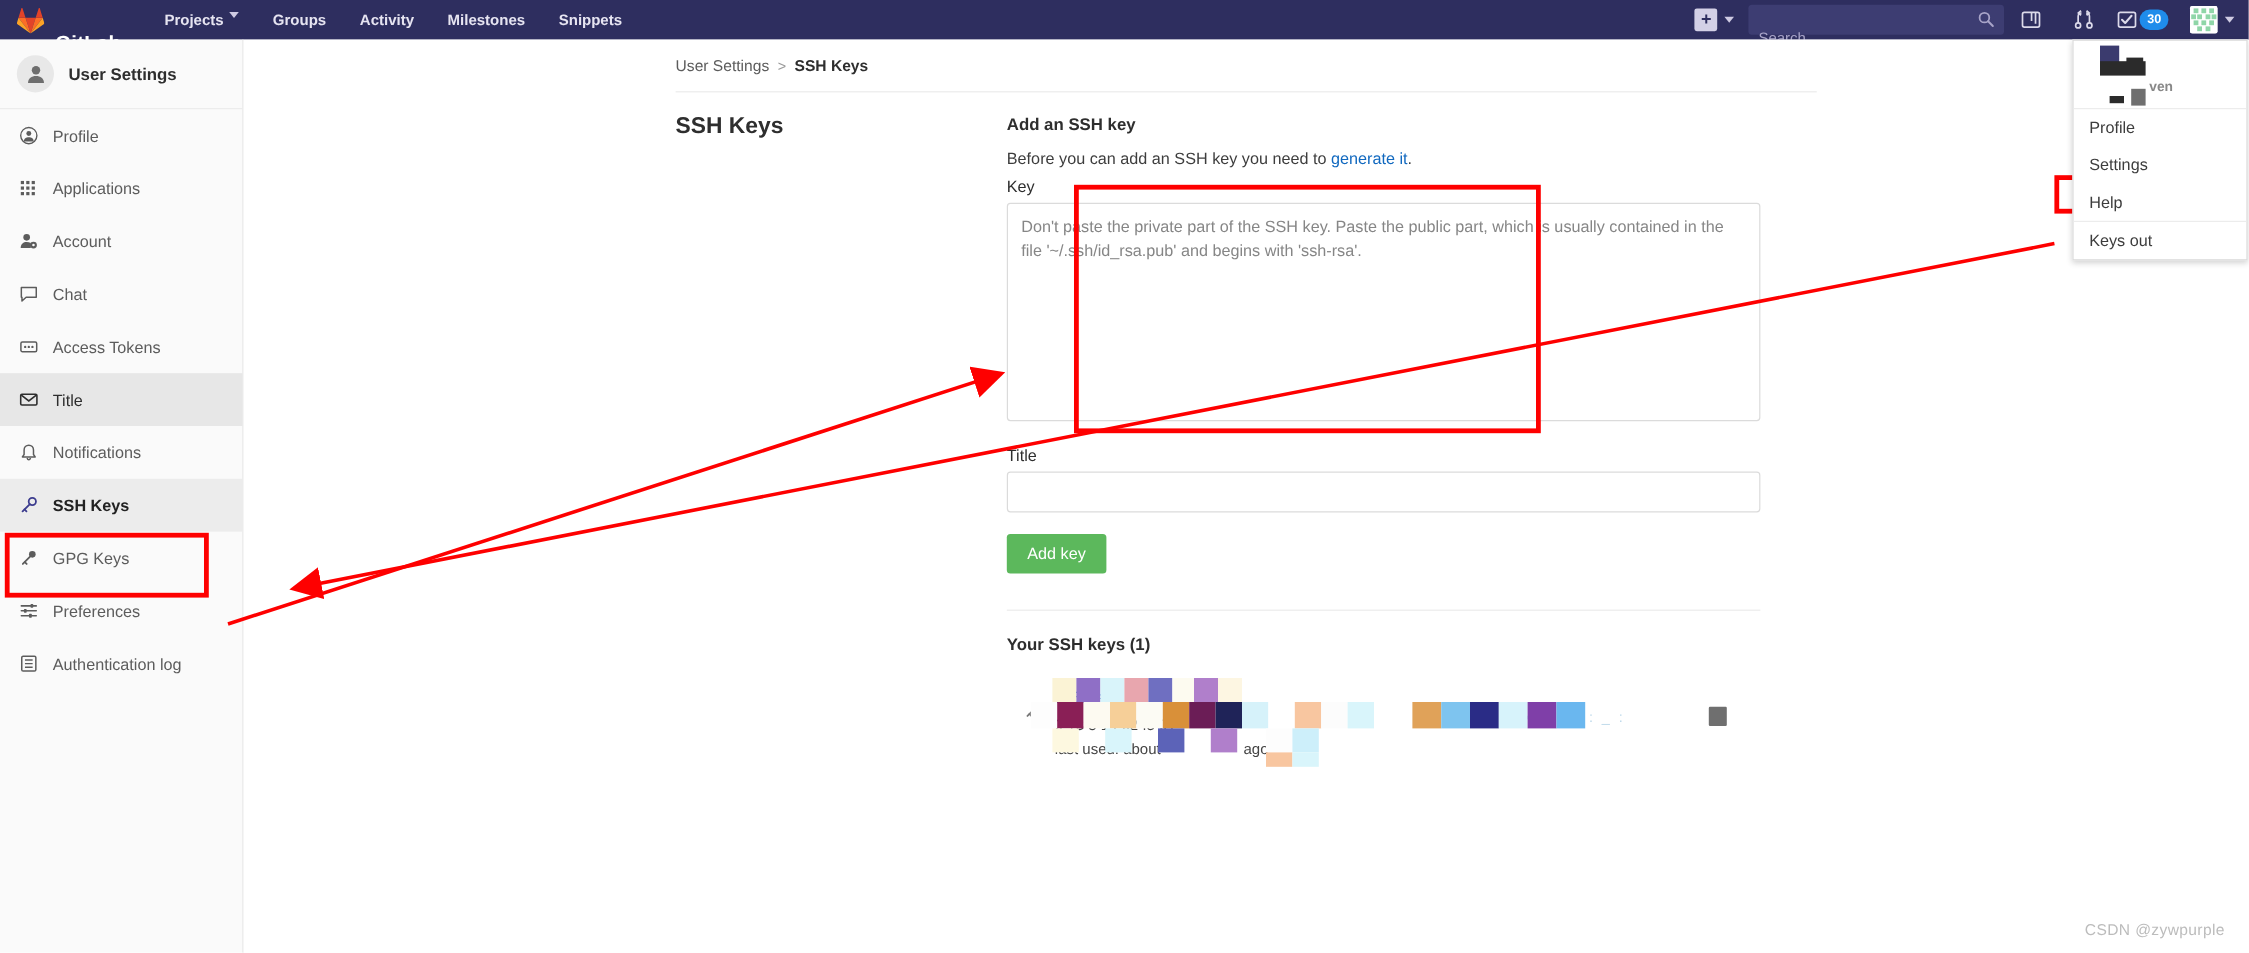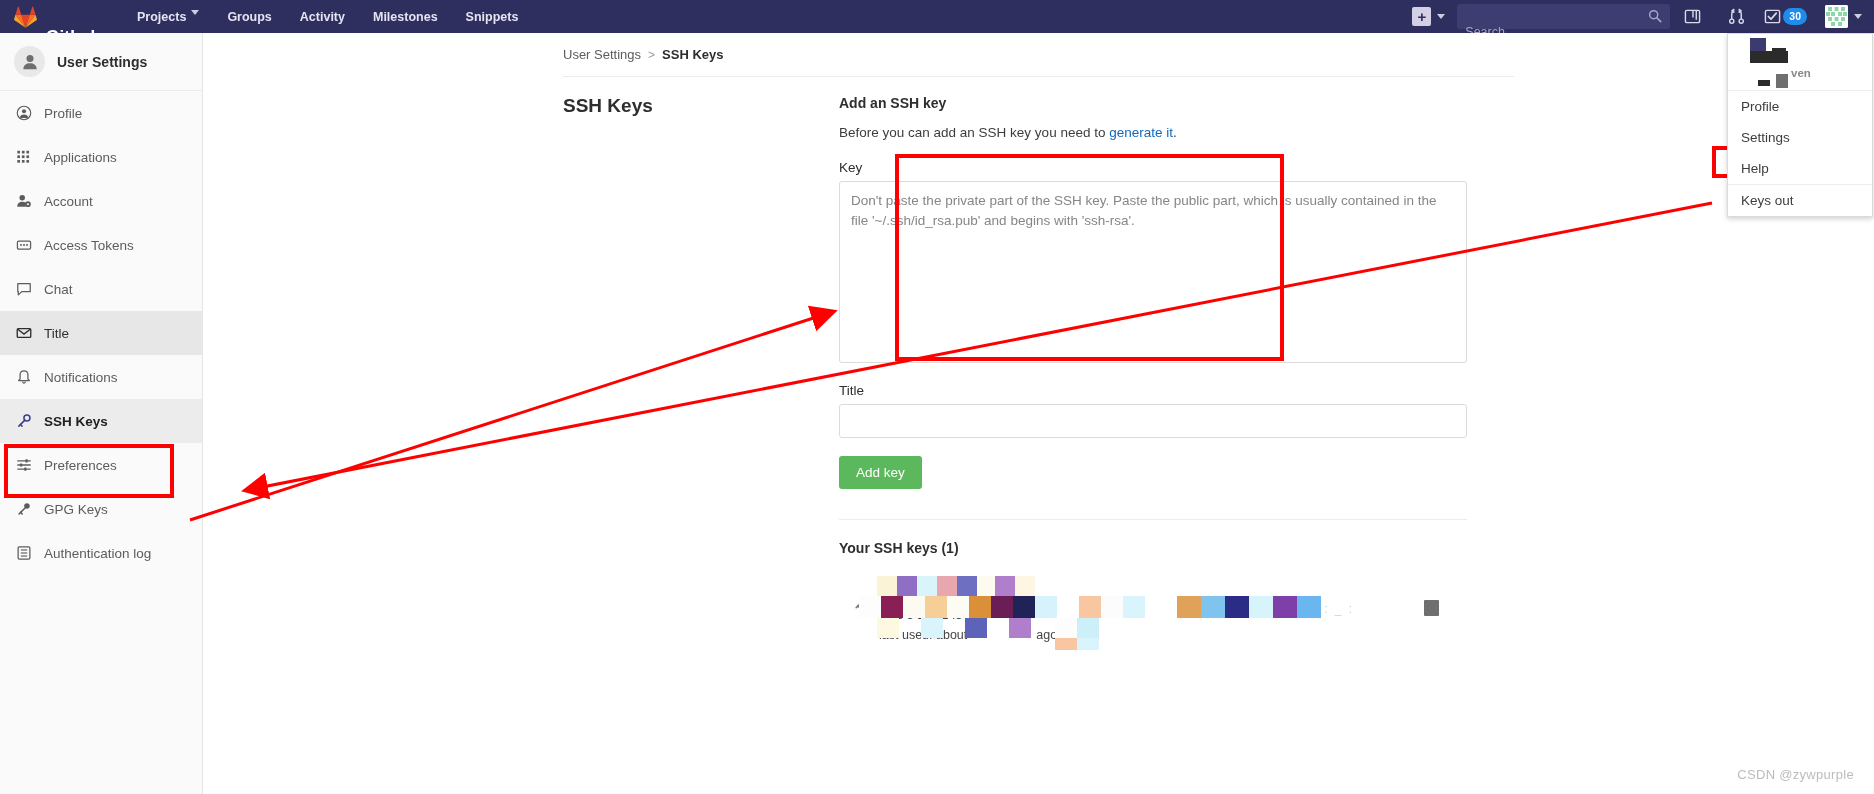--- a/index.html
+++ b/index.html
@@ -121,21 +121,21 @@
     position: absolute; left: 360px; right: 360px; top: 43px;
     height: 1px; background: #ececec;
   }
 
   .content-cols { position: absolute; top: 62px; left: 360px; right: 0; display: flex; }
   .col-left { width: 276px; padding-right: 30px; }
   .col-left h2 { font-size: 19px; color: #2e2e2e; margin-bottom: 14px; font-weight: bold; }
   .col-left p { font-size: 13.5px; color: #555; line-height: 1.55; }
   .col-right { width: 628px; position: relative; }
   .cr-title { font-size: 14px; font-weight: bold; color: #2e2e2e; margin-bottom: 14px; }
-  .cr-sub { font-size: 13.5px; color: #3d3d3d; margin-bottom: 20px; }
+  .cr-sub { font-size: 13.5px; color: #3d3d3d; margin-bottom: 8px; }
   .cr-sub a { color: #1068bf; text-decoration: none; cursor: pointer; }
   .field-label { font-size: 13.5px; color: #2e2e2e; margin-bottom: 6px; display: block; }
   .key-textarea {
     width: 628px; height: 182px; border: 1px solid #dbdbdb; border-radius: 3px;
     padding: 9px 11px; font-size: 13.5px; color: #868686; line-height: 1.5;
     resize: none; outline: none; font-family: "Liberation Sans", sans-serif;
     background: #fff;
   }
   .key-textarea::placeholder { color: #868686; }
   .title-input {
@@ -348,40 +348,40 @@
             <circle cx="13.4" cy="12.6" r="3.2" fill="#5c5c5c"></circle>
             <circle cx="13.4" cy="12.6" r="1.2" fill="#fafafa"></circle>
           </svg>
       </span>
       <span class="sb-label">Account</span>
     </div>
 
     <div class="sb-item">
       <span class="sb-ico">
         <svg width="16" height="16" viewBox="0 0 18 18">
+            <path d="M2 3 H16 V12 H6.5 L2.6 15.6 V12 H2 Z" fill="none" stroke="#5c5c5c" stroke-width="1.4" stroke-linejoin="round"></path>
+          </svg>
+      </span>
+      <span class="sb-label">Chat</span>
+    </div>
+
+    <div class="sb-item">
+      <span class="sb-ico">
+        <svg width="16" height="16" viewBox="0 0 18 18">
             <rect x="1.6" y="4.6" width="14.8" height="9" rx="1.4" fill="none" stroke="#5c5c5c" stroke-width="1.4"></rect>
             <g fill="#5c5c5c">
               <circle cx="5.6" cy="9.1" r="1.1"></circle>
               <circle cx="9" cy="9.1" r="1.1"></circle>
               <circle cx="12.4" cy="9.1" r="1.1"></circle>
             </g>
           </svg>
       </span>
       <span class="sb-label">Access Tokens</span>
     </div>
 
-    <div class="sb-item">
-      <span class="sb-ico">
-        <svg width="16" height="16" viewBox="0 0 18 18">
-            <path d="M2 3 H16 V12 H6.5 L2.6 15.6 V12 H2 Z" fill="none" stroke="#5c5c5c" stroke-width="1.4" stroke-linejoin="round"></path>
-          </svg>
-      </span>
-      <span class="sb-label">Chat</span>
-    </div>
-
     <div class="sb-item hovered">
       <span class="sb-ico">
         <svg width="16" height="16" viewBox="0 0 18 18">
             <rect x="1.4" y="4" width="15.2" height="10" rx="1.2" fill="none" stroke="#2e2e2e" stroke-width="1.5"></rect>
             <path d="M2 4.8 L9 10.2 L16 4.8" fill="none" stroke="#2e2e2e" stroke-width="1.5"></path>
           </svg>
       </span>
       <span class="sb-label" style="color:#2e2e2e;">Title</span>
     </div>
 
@@ -398,49 +398,49 @@
 
     <div class="sb-item active">
       <span class="sb-ico">
         <svg width="16" height="16" viewBox="0 0 18 18">
             <circle cx="12.3" cy="5.6" r="3.4" fill="none" stroke="#3d3d8f" stroke-width="1.7"></circle>
             <path d="M10 8 L3.2 14.8" stroke="#3d3d8f" stroke-width="1.7" stroke-linecap="round"></path>
             <path d="M5 13 L6.8 14.8" stroke="#3d3d8f" stroke-width="1.7" stroke-linecap="round"></path>
           </svg>
       </span>
       <span class="sb-label">SSH Keys</span>
+    </div>
+
+    <div class="sb-item">
+      <span class="sb-ico">
+        <svg width="16" height="16" viewBox="0 0 18 18">
+            <circle cx="12.3" cy="5.6" r="3.1" fill="#5c5c5c"></circle>
+            <path d="M10.2 7.8 L3.4 14.6" stroke="#5c5c5c" stroke-width="1.7" stroke-linecap="round"></path>
+            <path d="M5.2 12.8 L7 14.6" stroke="#5c5c5c" stroke-width="1.7" stroke-linecap="round"></path>
+          </svg>
+      </span>
+      <span class="sb-label">GPG Keys</span>
     </div>
 
     <div class="sb-item">
       <span class="sb-ico">
         <svg width="16" height="16" viewBox="0 0 18 18">
             <g stroke="#5c5c5c" stroke-width="1.5" stroke-linecap="round">
               <line x1="2" y1="4.4" x2="16" y2="4.4"></line>
               <line x1="2" y1="9" x2="16" y2="9"></line>
               <line x1="2" y1="13.6" x2="16" y2="13.6"></line>
             </g>
             <g fill="#5c5c5c">
               <rect x="10.6" y="2.6" width="2.6" height="3.6" rx="0.7"></rect>
               <rect x="4.4" y="7.2" width="2.6" height="3.6" rx="0.7"></rect>
               <rect x="9.2" y="11.8" width="2.6" height="3.6" rx="0.7"></rect>
             </g>
           </svg>
       </span>
       <span class="sb-label">Preferences</span>
-    </div>
-
-    <div class="sb-item">
-      <span class="sb-ico">
-        <svg width="16" height="16" viewBox="0 0 18 18">
-            <circle cx="12.3" cy="5.6" r="3.1" fill="#5c5c5c"></circle>
-            <path d="M10.2 7.8 L3.4 14.6" stroke="#5c5c5c" stroke-width="1.7" stroke-linecap="round"></path>
-            <path d="M5.2 12.8 L7 14.6" stroke="#5c5c5c" stroke-width="1.7" stroke-linecap="round"></path>
-          </svg>
-      </span>
-      <span class="sb-label">GPG Keys</span>
     </div>
 
     <div class="sb-item">
       <span class="sb-ico">
         <svg width="16" height="16" viewBox="0 0 18 18">
             <rect x="2.4" y="2" width="13.2" height="14" rx="1.3" fill="none" stroke="#5c5c5c" stroke-width="1.4"></rect>
             <g stroke="#5c5c5c" stroke-width="1.3">
               <line x1="5.4" y1="5.6" x2="12.6" y2="5.6"></line>
               <line x1="5.4" y1="9" x2="12.6" y2="9"></line>
               <line x1="5.4" y1="12.4" x2="12.6" y2="12.4"></line>

